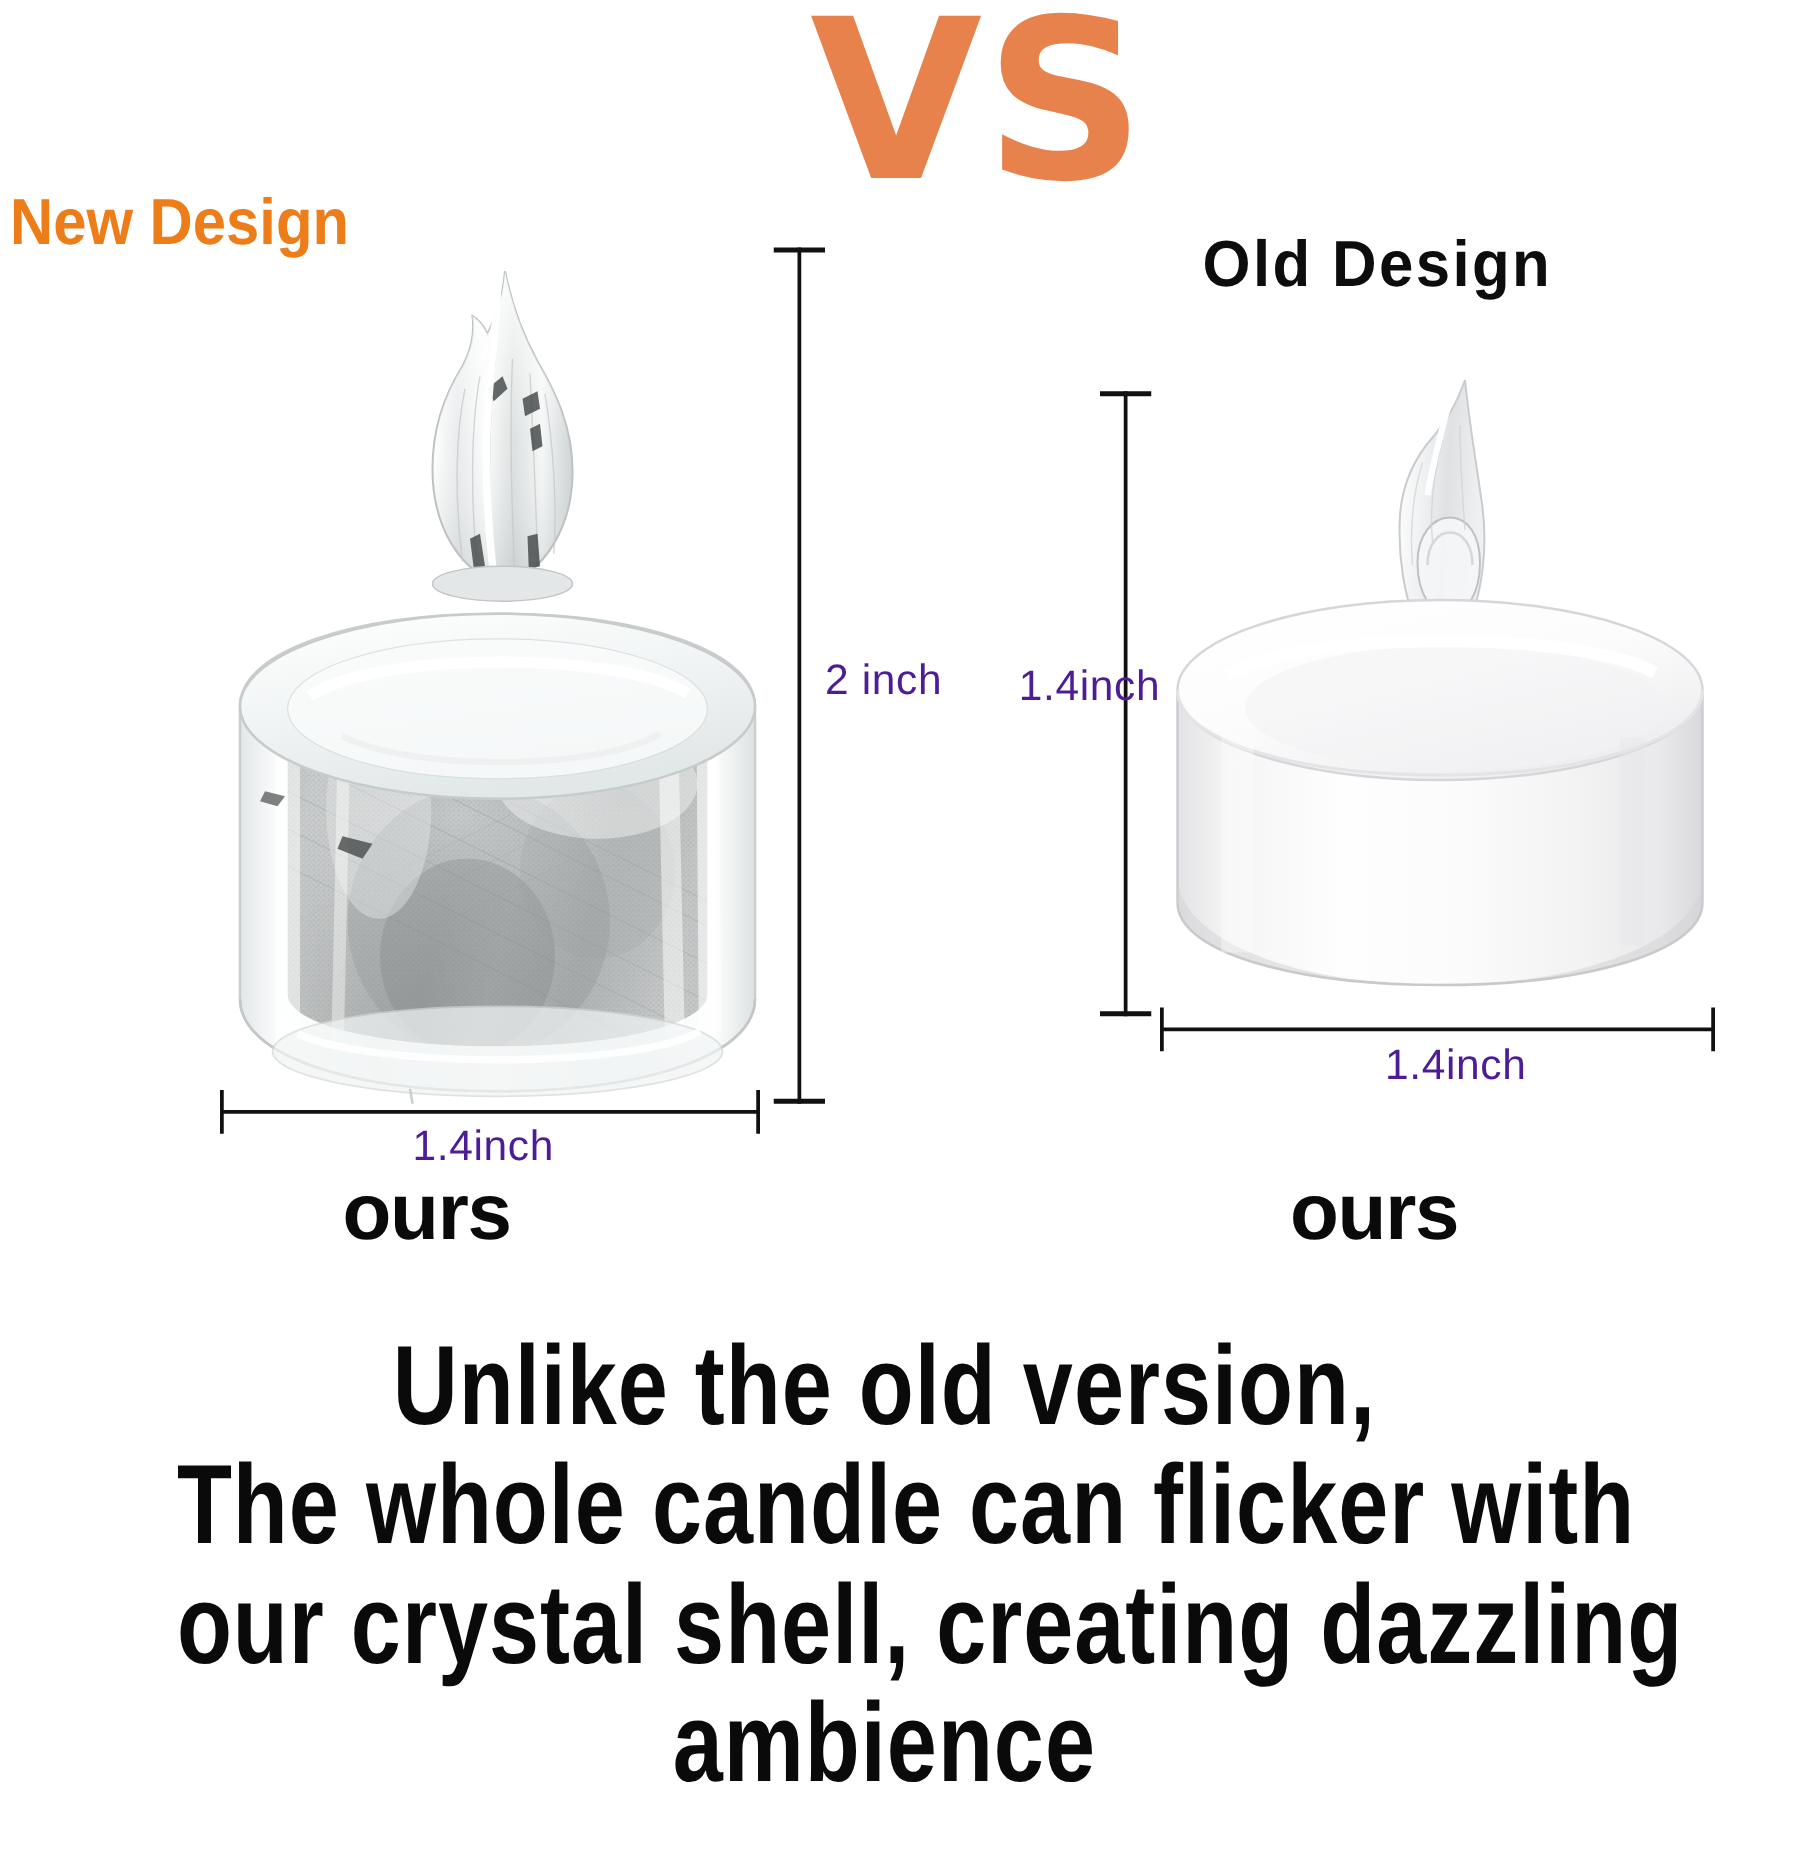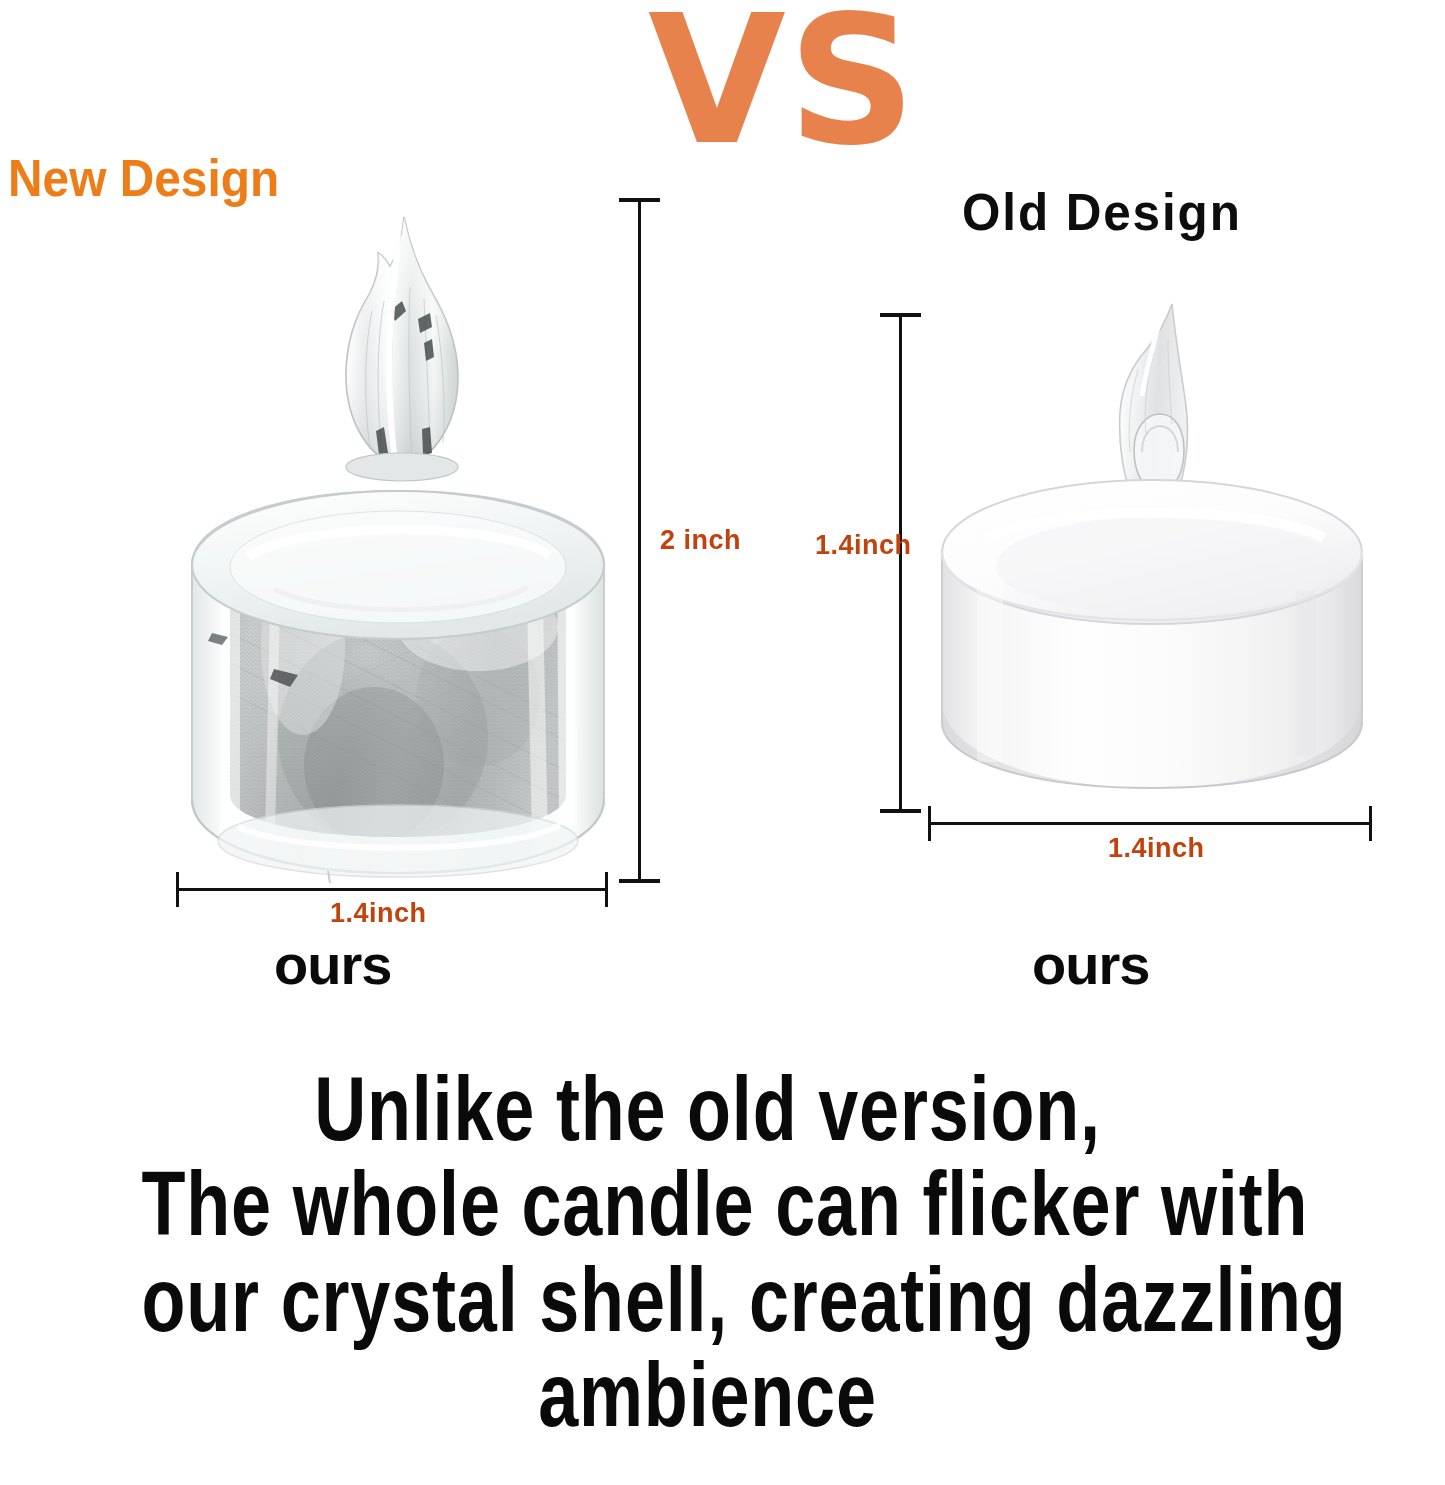--- a/index.html
+++ b/index.html
@@ -57,21 +57,21 @@
     font-family: "Liberation Sans Narrow", "Liberation Sans", sans-serif;
     letter-spacing: 2px;
     transform: scaleX(0.95);
     transform-origin: left center;
     white-space: nowrap;
   }
 
   
   .caption {
     position: absolute;
-    font-size: 56px;
+    font-size: 64px;
     font-weight: 700;
     color: #0a0a0a;
     font-family: "Liberation Sans", sans-serif;
     letter-spacing: -1px;
     white-space: nowrap;
   }
   .caption-ours  { left: 274px; top: 932px; }
   .caption-other { left: 1032px; top: 932px; }
 
   
@@ -102,23 +102,23 @@
     top: -16px;
     width: 3px;
     height: 35px;
     background: #111;
   }
   .dim-h::before { left: 0; }
   .dim-h::after  { right: 0; }
 
   .dim-text {
     position: absolute;
-    font-size: 27px;
-    font-weight: 700;
-    color: #c2410c;
+    font-size: 34px;
+    font-weight: 400;
+    color: #4c1d95;
     font-family: "Liberation Sans", sans-serif;
     white-space: nowrap;
     letter-spacing: 0.5px;
   }
 
   
   #dim-left-v   { left: 638px; top: 198px; height: 685px; }
   #dim-left-v-t { left: 660px; top: 525px; }
   #dim-left-h   { left: 176px; top: 888px; width: 432px; }
   #dim-left-h-t { left: 330px; top: 898px; }

